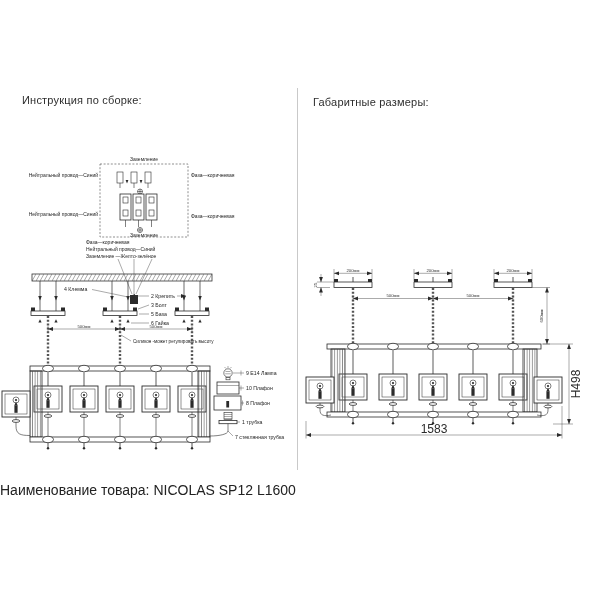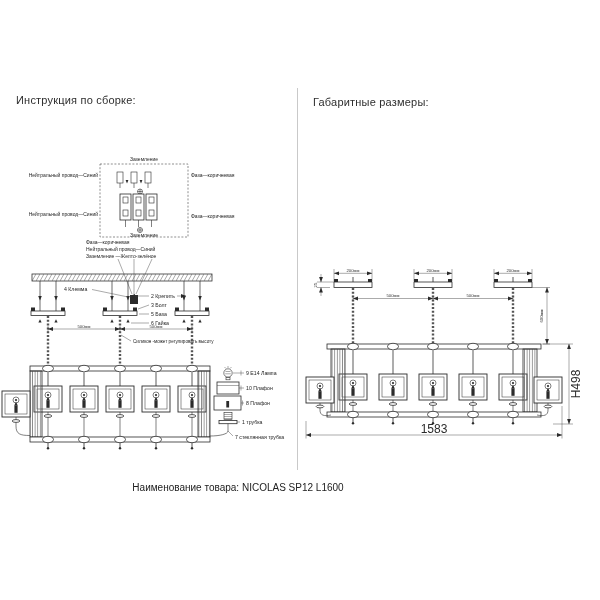--- a/index.html
+++ b/index.html
@@ -1,23 +1,23 @@
 <!DOCTYPE html>
 <html><head>
 <meta charset="utf-8">
 <style>
   html,body { margin:0; padding:0; background:#fff; }
   .page { position:relative; width:600px; height:600px; background:#fff;
           font-family:"Liberation Sans",sans-serif; overflow:hidden; }
   .panel-heading { position:absolute; font-size:11px; color:#2e2e2e; letter-spacing:.2px; }
-  #heading-left  { left:16px;  top:94px; }
+  #heading-left  { left:22px;  top:94px; }
   #heading-right { left:305px; top:96px;margin-left:8px; }
   .divider { position:absolute; left:297px; top:88px; width:1px; height:382px; background:#c9c9c9; }
-  .caption { position:absolute; top:482px; left:0; width:476px; text-align:center;
-             font-size:10px; color:#222; }
+  .caption { position:absolute; top:482px; left:0; width:476px; text-align:left;
+             font-size:14px; color:#222; }
   svg.draw { position:absolute; top:85px; }
   #svg-left  { left:0;     width:297px; height:385px; }
   #svg-right { left:297px; width:303px; height:385px; }
   svg text { font-family:"Liberation Sans",sans-serif; fill:#1f1f1f; }
   .lbl  { font-size:5.2px; }
   .sm   { font-size:5px; }
   .dim  { font-size:4.3px; fill:#333; }
   .dimBig { font-size:12px; fill:#2b2b2b; }
   .ln   { stroke:#2b2b2b; stroke-width:.6; fill:none; }
   .thin { stroke:#444; stroke-width:.45; fill:none; }

